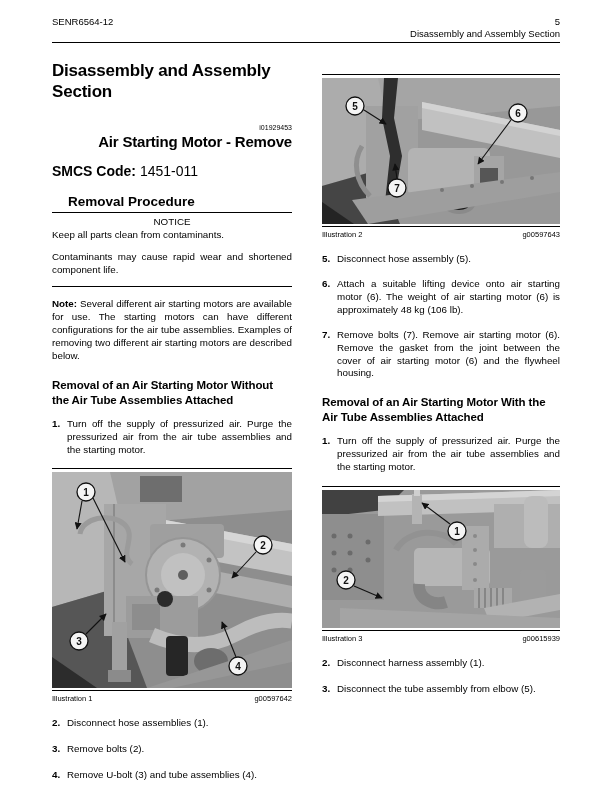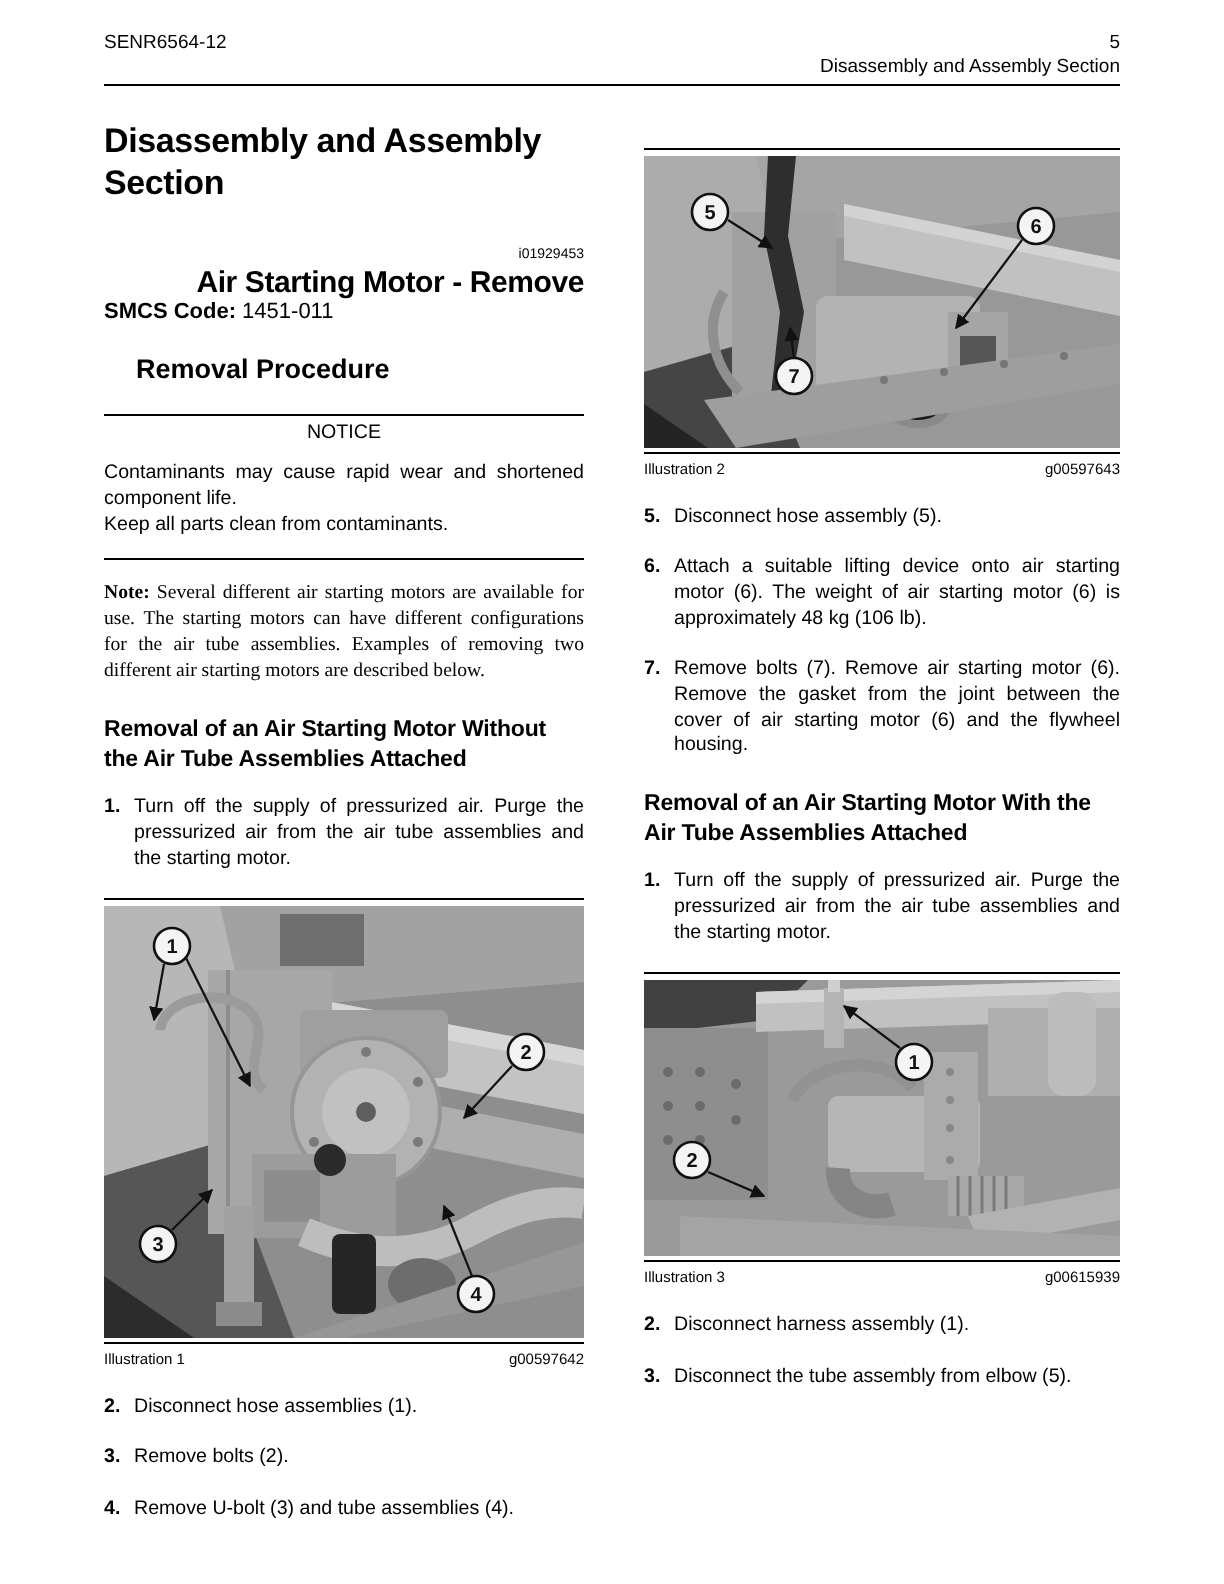--- a/index.html
+++ b/index.html
@@ -14,23 +14,23 @@
   .hdr-row2 { text-align:right; font-size:9.5px; margin-top:1px; }
   .hdr-rule { border:none; border-top:1px solid #000; margin:3px 0 0 0; }
   
   .columns { display:flex; gap:30px; margin-top:18px; }
   .col-left  { width:240px; flex:none; }
   .col-right { width:238px; flex:none; }
   
   .h1 { font-size:17px; font-weight:bold; line-height:1.22; letter-spacing:-0.2px; margin:0; }
   .icode { text-align:right; font-size:7px; margin-top:22px; }
   .h2 { font-size:15px; font-weight:bold; margin-top:2px; letter-spacing:-0.2px;text-align:right; }
-  .smcs { font-size:11px; margin-top:0; }
+  .smcs { font-size:14px; margin-top:13px; }
   .h3 { font-size:13.5px; font-weight:bold; margin-top:15px;padding-left:16px; }
-  .notice { border-top:1px solid #000; border-bottom:1px solid #000; margin-top:15px; padding:3px 0 9px 0; }
+  .notice { border-top:1px solid #000; border-bottom:1px solid #000; margin-top:3px; padding:3px 0 9px 0; }
   .notice-title { text-align:center; font-size:9.8px; margin-bottom:2px; }
   .body-txt { font-size:9.8px; line-height:1.32; text-align:justify; }
   .mt8 { margin-top:9px; }
   .h4 { font-size:11.5px; font-weight:bold; line-height:1.3; margin-top:15px; letter-spacing:-0.1px; }
   .step { display:flex; margin-top:10px; }
   .step-num { font-weight:bold; font-size:9.8px; width:15px; flex:none; line-height:1.32; }
   .step-text { font-size:9.8px; line-height:1.32; text-align:justify; flex:1; }
   
   .figure { border-top:1px solid #000; border-bottom:1px solid #000; padding:3px 0 2px 0; margin-top:12px; font-size:0; }
   .fig-caption { display:flex; justify-content:space-between; font-size:7.5px; margin-top:3px; }
@@ -63,25 +63,25 @@
       <div class="h2">Air Starting Motor - Remove</div>
 
       <div class="smcs">
         <b>SMCS Code:</b><span> 1451-011</span>
       </div>
 
       <div class="h3">Removal Procedure</div>
 
       <div class="notice">
         <div class="notice-title">NOTICE</div>
+        <div class="body-txt">Keep all parts clean from contaminants.</div>
         <div class="body-txt mt8">Contaminants may cause rapid wear and shortened component life.</div>
-        <div class="body-txt">Keep all parts clean from contaminants.</div>
-      </div>
-
-      <div class="body-txt" style="margin-top:11px;font-family:Liberation Serif, serif;">
+      </div>
+
+      <div class="body-txt" style="margin-top:11px;">
         <b>Note:</b><span> Several different air starting motors are available for use. The starting motors can have different configurations for the air tube assemblies. Examples of removing two different air starting motors are described below.</span>
       </div>
 
       <div class="h4">Removal of an Air Starting Motor Without the Air Tube Assemblies Attached</div>
 
       <div class="step">
         <span class="step-num">1.</span>
         <div class="step-text">Turn off the supply of pressurized air. Purge the pressurized air from the air tube assemblies and the starting motor.</div>
       </div>
 

